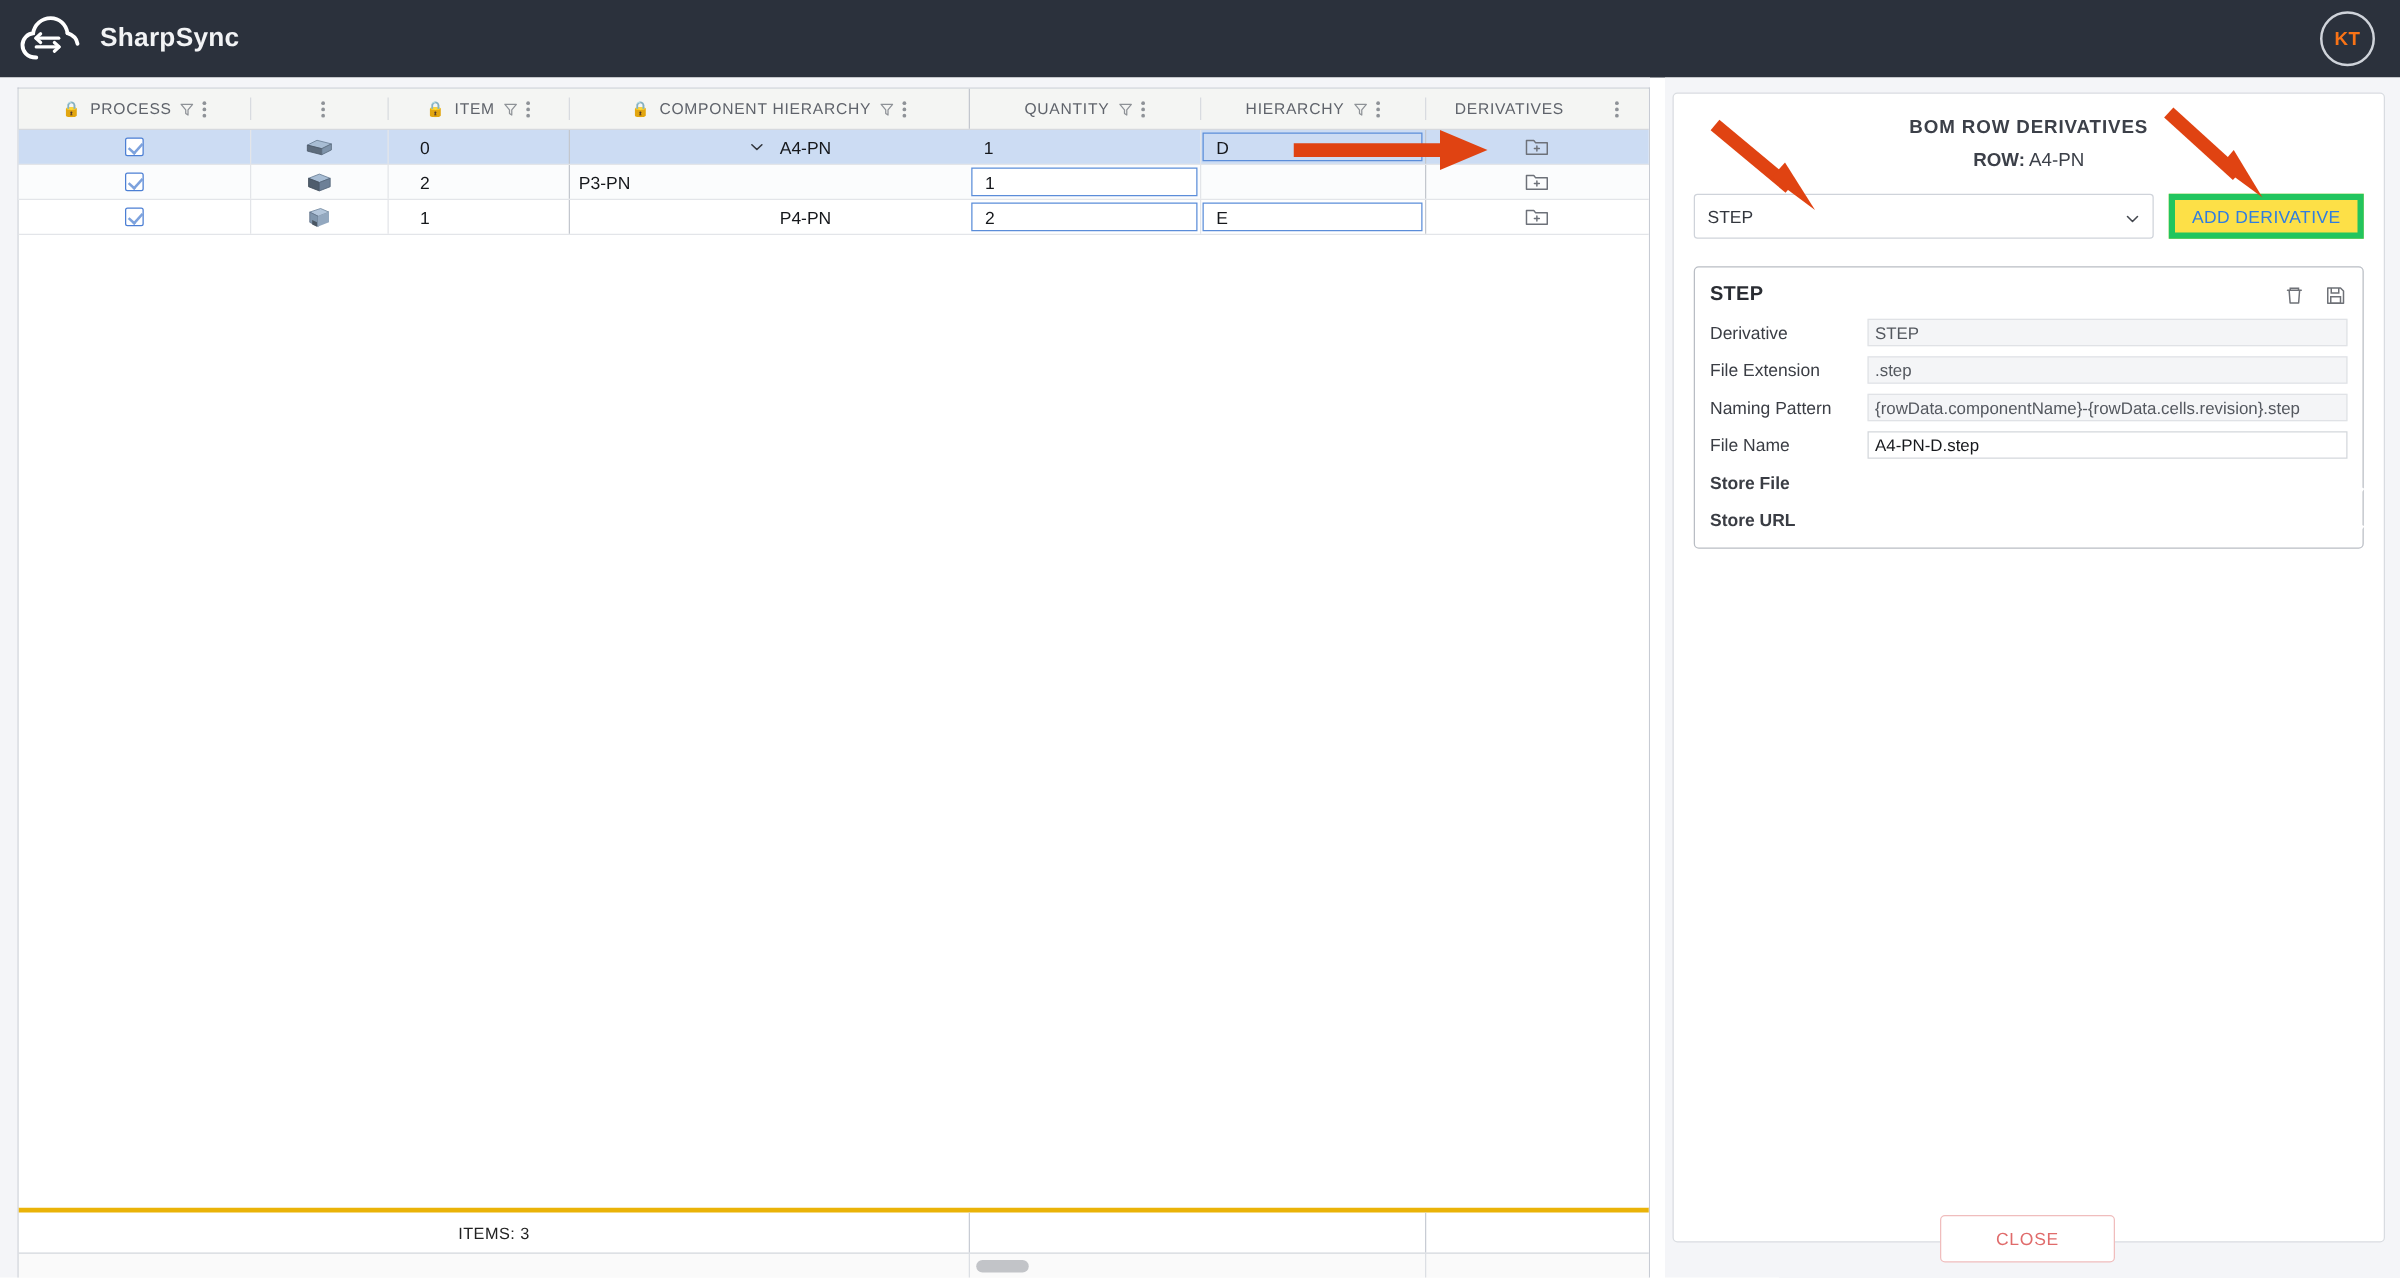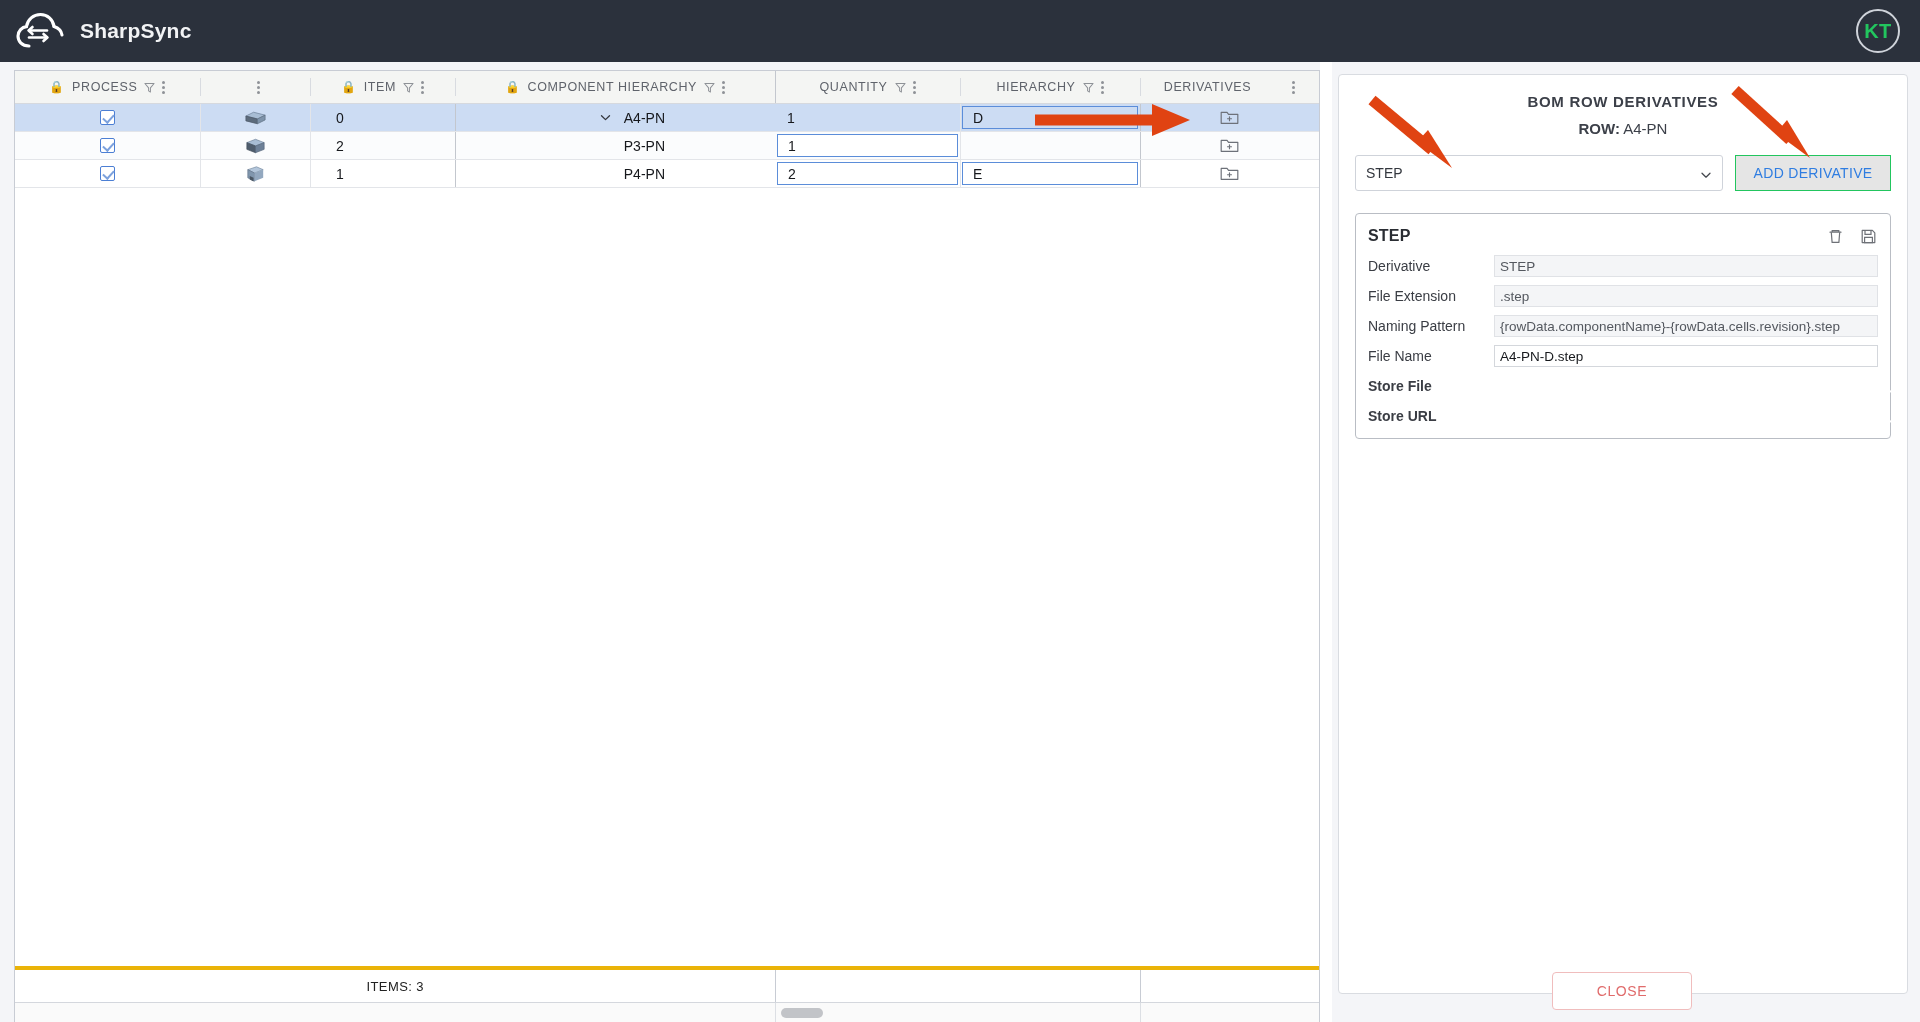--- a/index.html
+++ b/index.html
@@ -17,23 +17,23 @@
     display: flex; align-items: center;
   }
   #brand { display: flex; align-items: center; gap: 16px; padding-left: 16px; }
   #brand .logo { width: 48px; height: 42px; flex: 0 0 48px; }
   #brand .name {
     color: #f2f3f5; font-size: 21px; font-weight: 600; letter-spacing: .2px;
   }
   #avatar {
     position: absolute; right: 20px; top: 9px;
     width: 44px; height: 44px; border-radius: 50%;
-    border: 2px solid #cfd3da; color: #22c55e;
+    border: 2px solid #cfd3da; color: #f97316;
     display: flex; align-items: center; justify-content: center;
-    font-size: 20px; font-weight: 600; letter-spacing: .5px;
+    font-size: 15px; font-weight: 600; letter-spacing: .5px;
   }
 
   
   #gridwrap {
     position: absolute; left: 0; top: 62px; width: 1320px; height: 960px;
     background: #f4f5f8;
     padding: 8px 0 0 14px;
   }
   #grid {
     position: relative; width: 1306px; height: 952px;
@@ -146,22 +146,22 @@
   #panelrow span { font-weight: 400; }
 
   #ctlrow { display: flex; gap: 12px; margin-top: 18px; align-items: stretch; }
   #derivselect {
     flex: 1 1 auto; height: 36px; border: 1px solid #cfd3da; border-radius: 3px;
     background: #fff; display: flex; align-items: center; padding: 0 10px;
     font-size: 14px; color: #33373e; position: relative; cursor: pointer;
   }
   #derivselect .selchev { position: absolute; right: 10px; top: 12px; width: 12px; height: 12px; }
   #addbtn {
-    flex: 0 0 156px; height: 36px; border: 1px solid #22c55e; border-radius: 0;
-    background: #e5e5e5; color: #2f7de1; font-size: 14px; letter-spacing: .3px;
+    flex: 0 0 156px; height: 36px; border: 5px solid #22c55e; border-radius: 0;
+    background: #fde047; color: #2f7de1; font-size: 14px; letter-spacing: .3px;
     display: flex; align-items: center; justify-content: center; cursor: pointer;
   }
 
   #stepcard {
     margin-top: 22px; border: 1px solid #b9bdc4; border-radius: 4px; background: #fff;
     padding: 10px 12px 10px 12px;
   }
   #stepheader { display: flex; align-items: center; height: 24px; }
   #steptitle { font-size: 16px; font-weight: 700; color: #2a2d33; letter-spacing: .2px; }
   #stepicons { margin-left: auto; display: flex; gap: 14px; }
@@ -366,21 +366,21 @@
             <svg viewBox="0 0 26 22" width="25" height="22">
               <path d="M4 7.5 L13 4 L22 7.5 L13 11 Z" fill="#a8bdd4" stroke="#6b7f96" stroke-width=".7"></path>
               <path d="M4 7.5 L13 11 L13 18 L4 14.5 Z" fill="#4f5d6d" stroke="#414d5b" stroke-width=".7"></path>
               <path d="M13 11 L22 7.5 L22 14.5 L13 18 Z" fill="#6d8097" stroke="#55657a" stroke-width=".7"></path>
             </svg>
           </span>
         </div>
         <div class="cell cell-div" style="width:145px;padding-left:26px">
           <span>2</span>
         </div>
-        <div class="cell cell-div-strong cell-div" style="width:320px;justify-content:flex-end;padding-right:110px">
+        <div class="cell cell-div-strong cell-div" style="width:320px;justify-content:flex-start;padding-right:110px">
           <span>P3-PN</span>
         </div>
         <div class="cell cell-div-strong" style="width:185px">
           <span class="incell white">
               <span>1</span>
             </span>
         </div>
         <div class="cell cell-div" style="width:180px">
           <span></span>
         </div>

